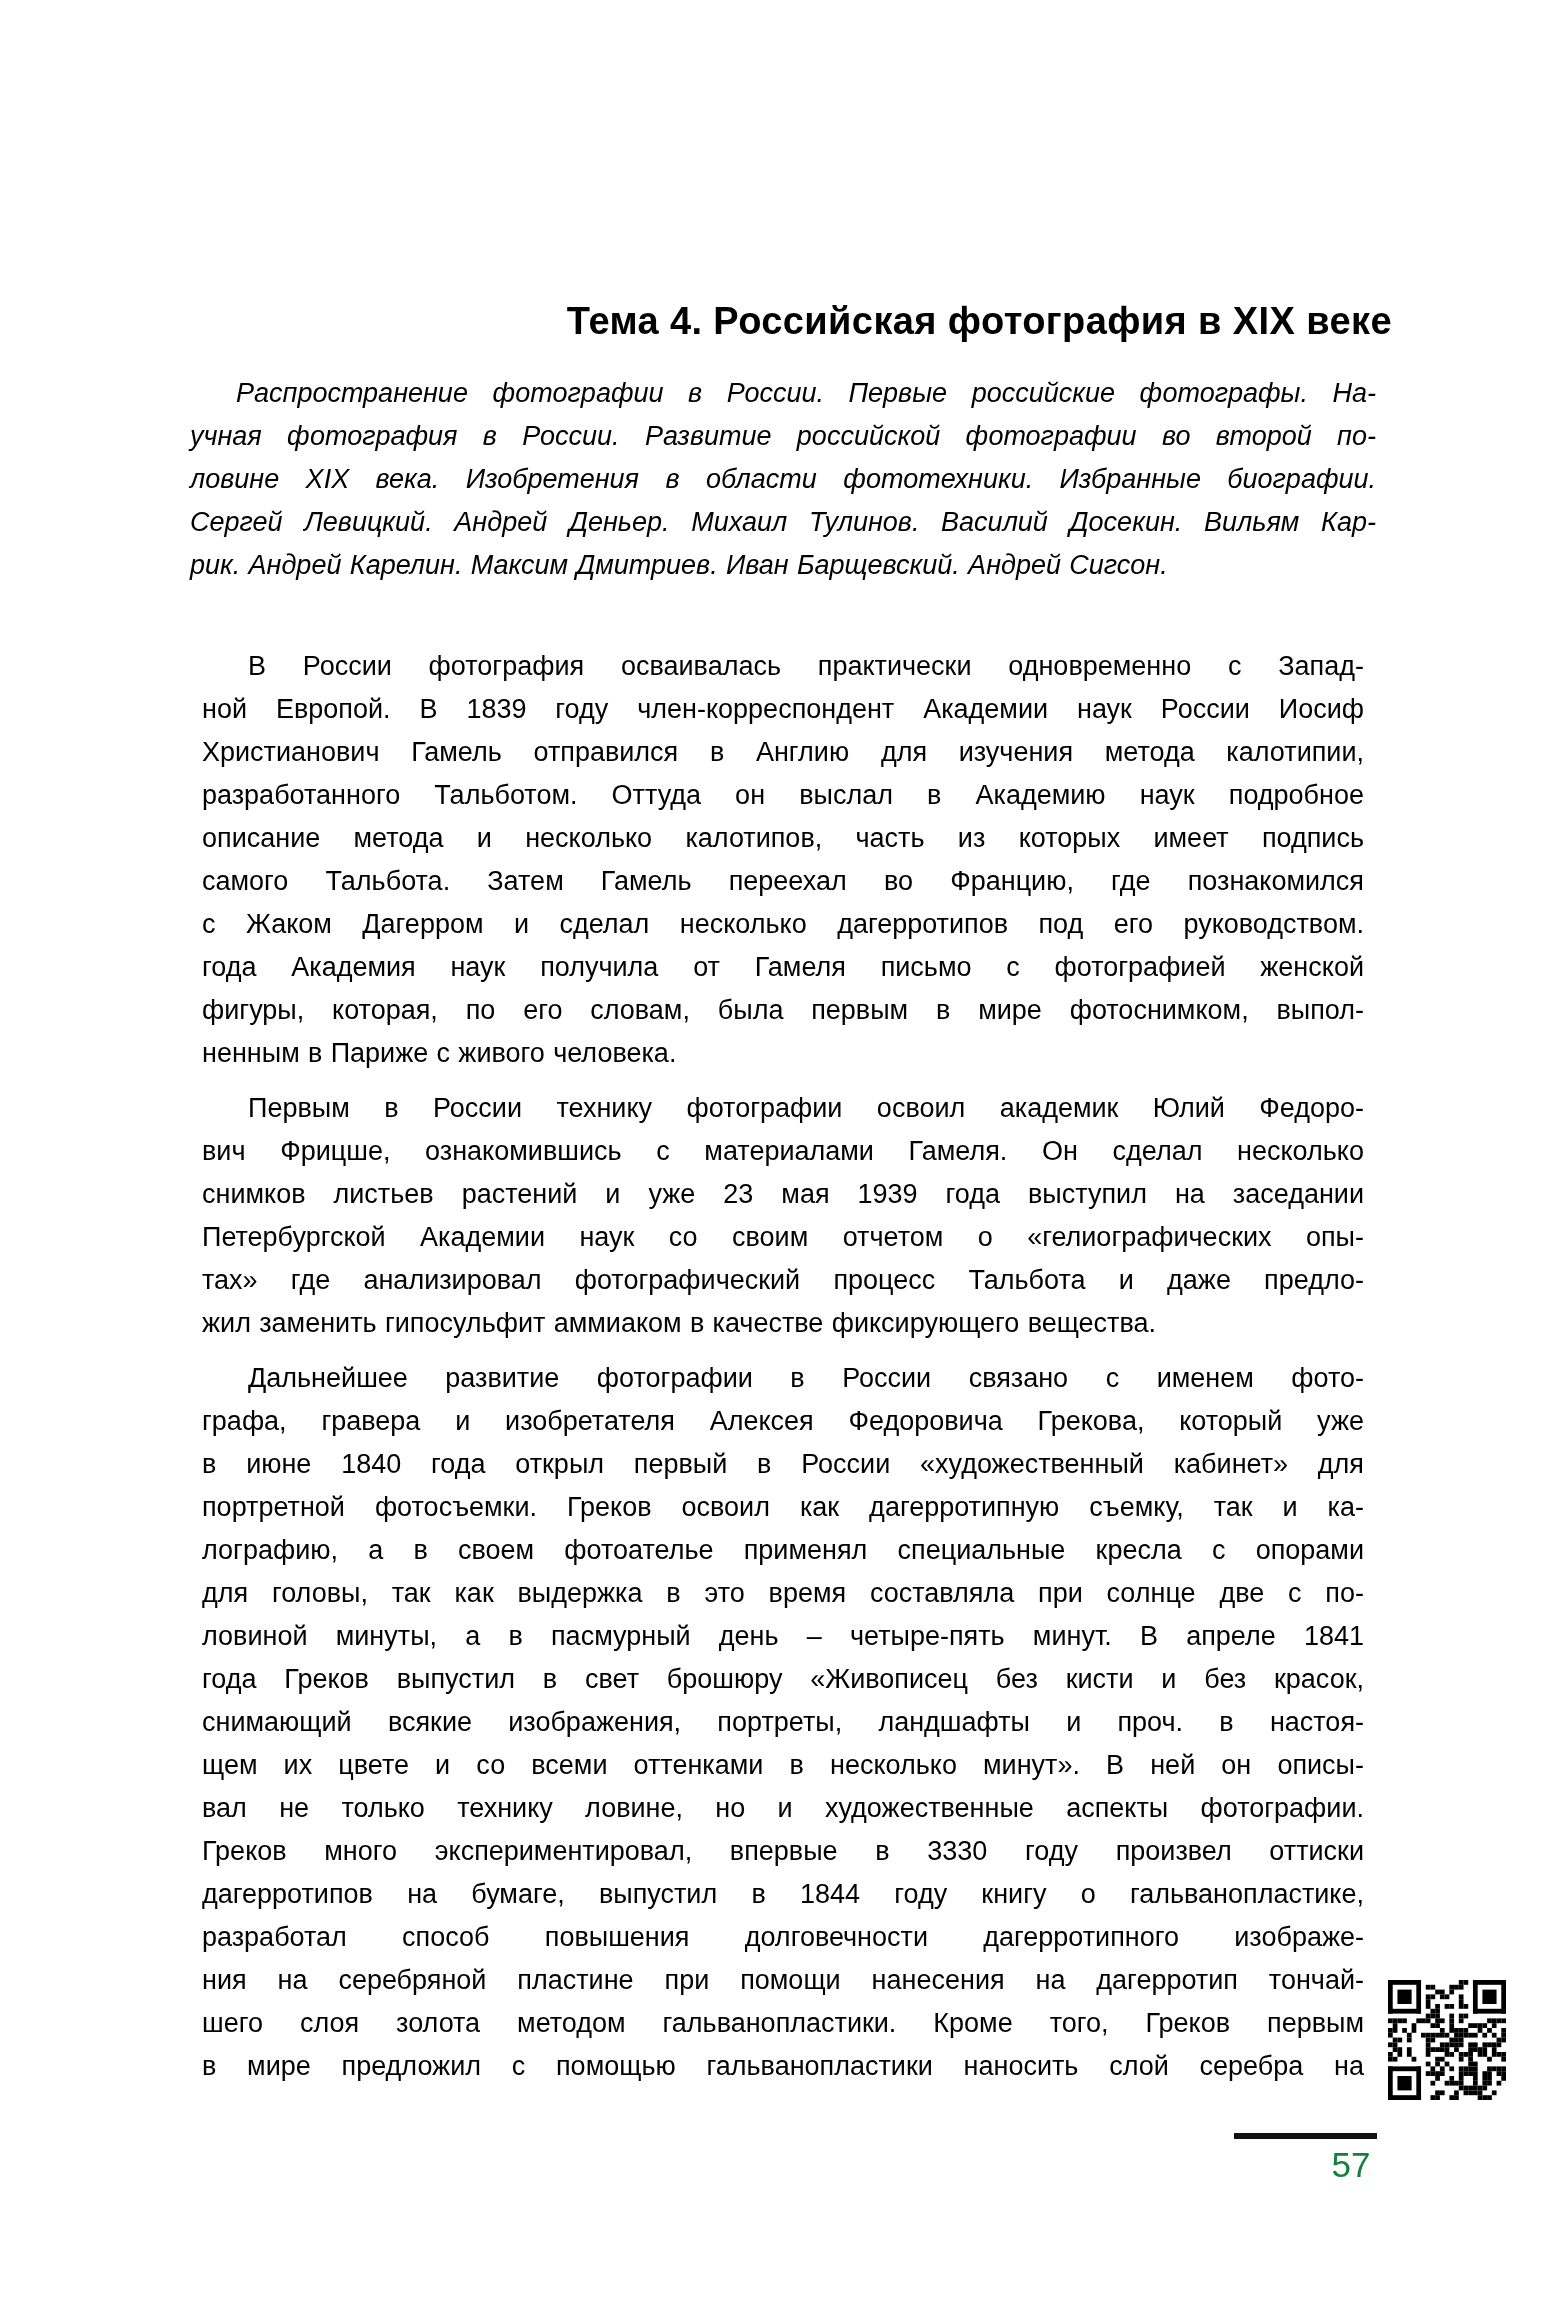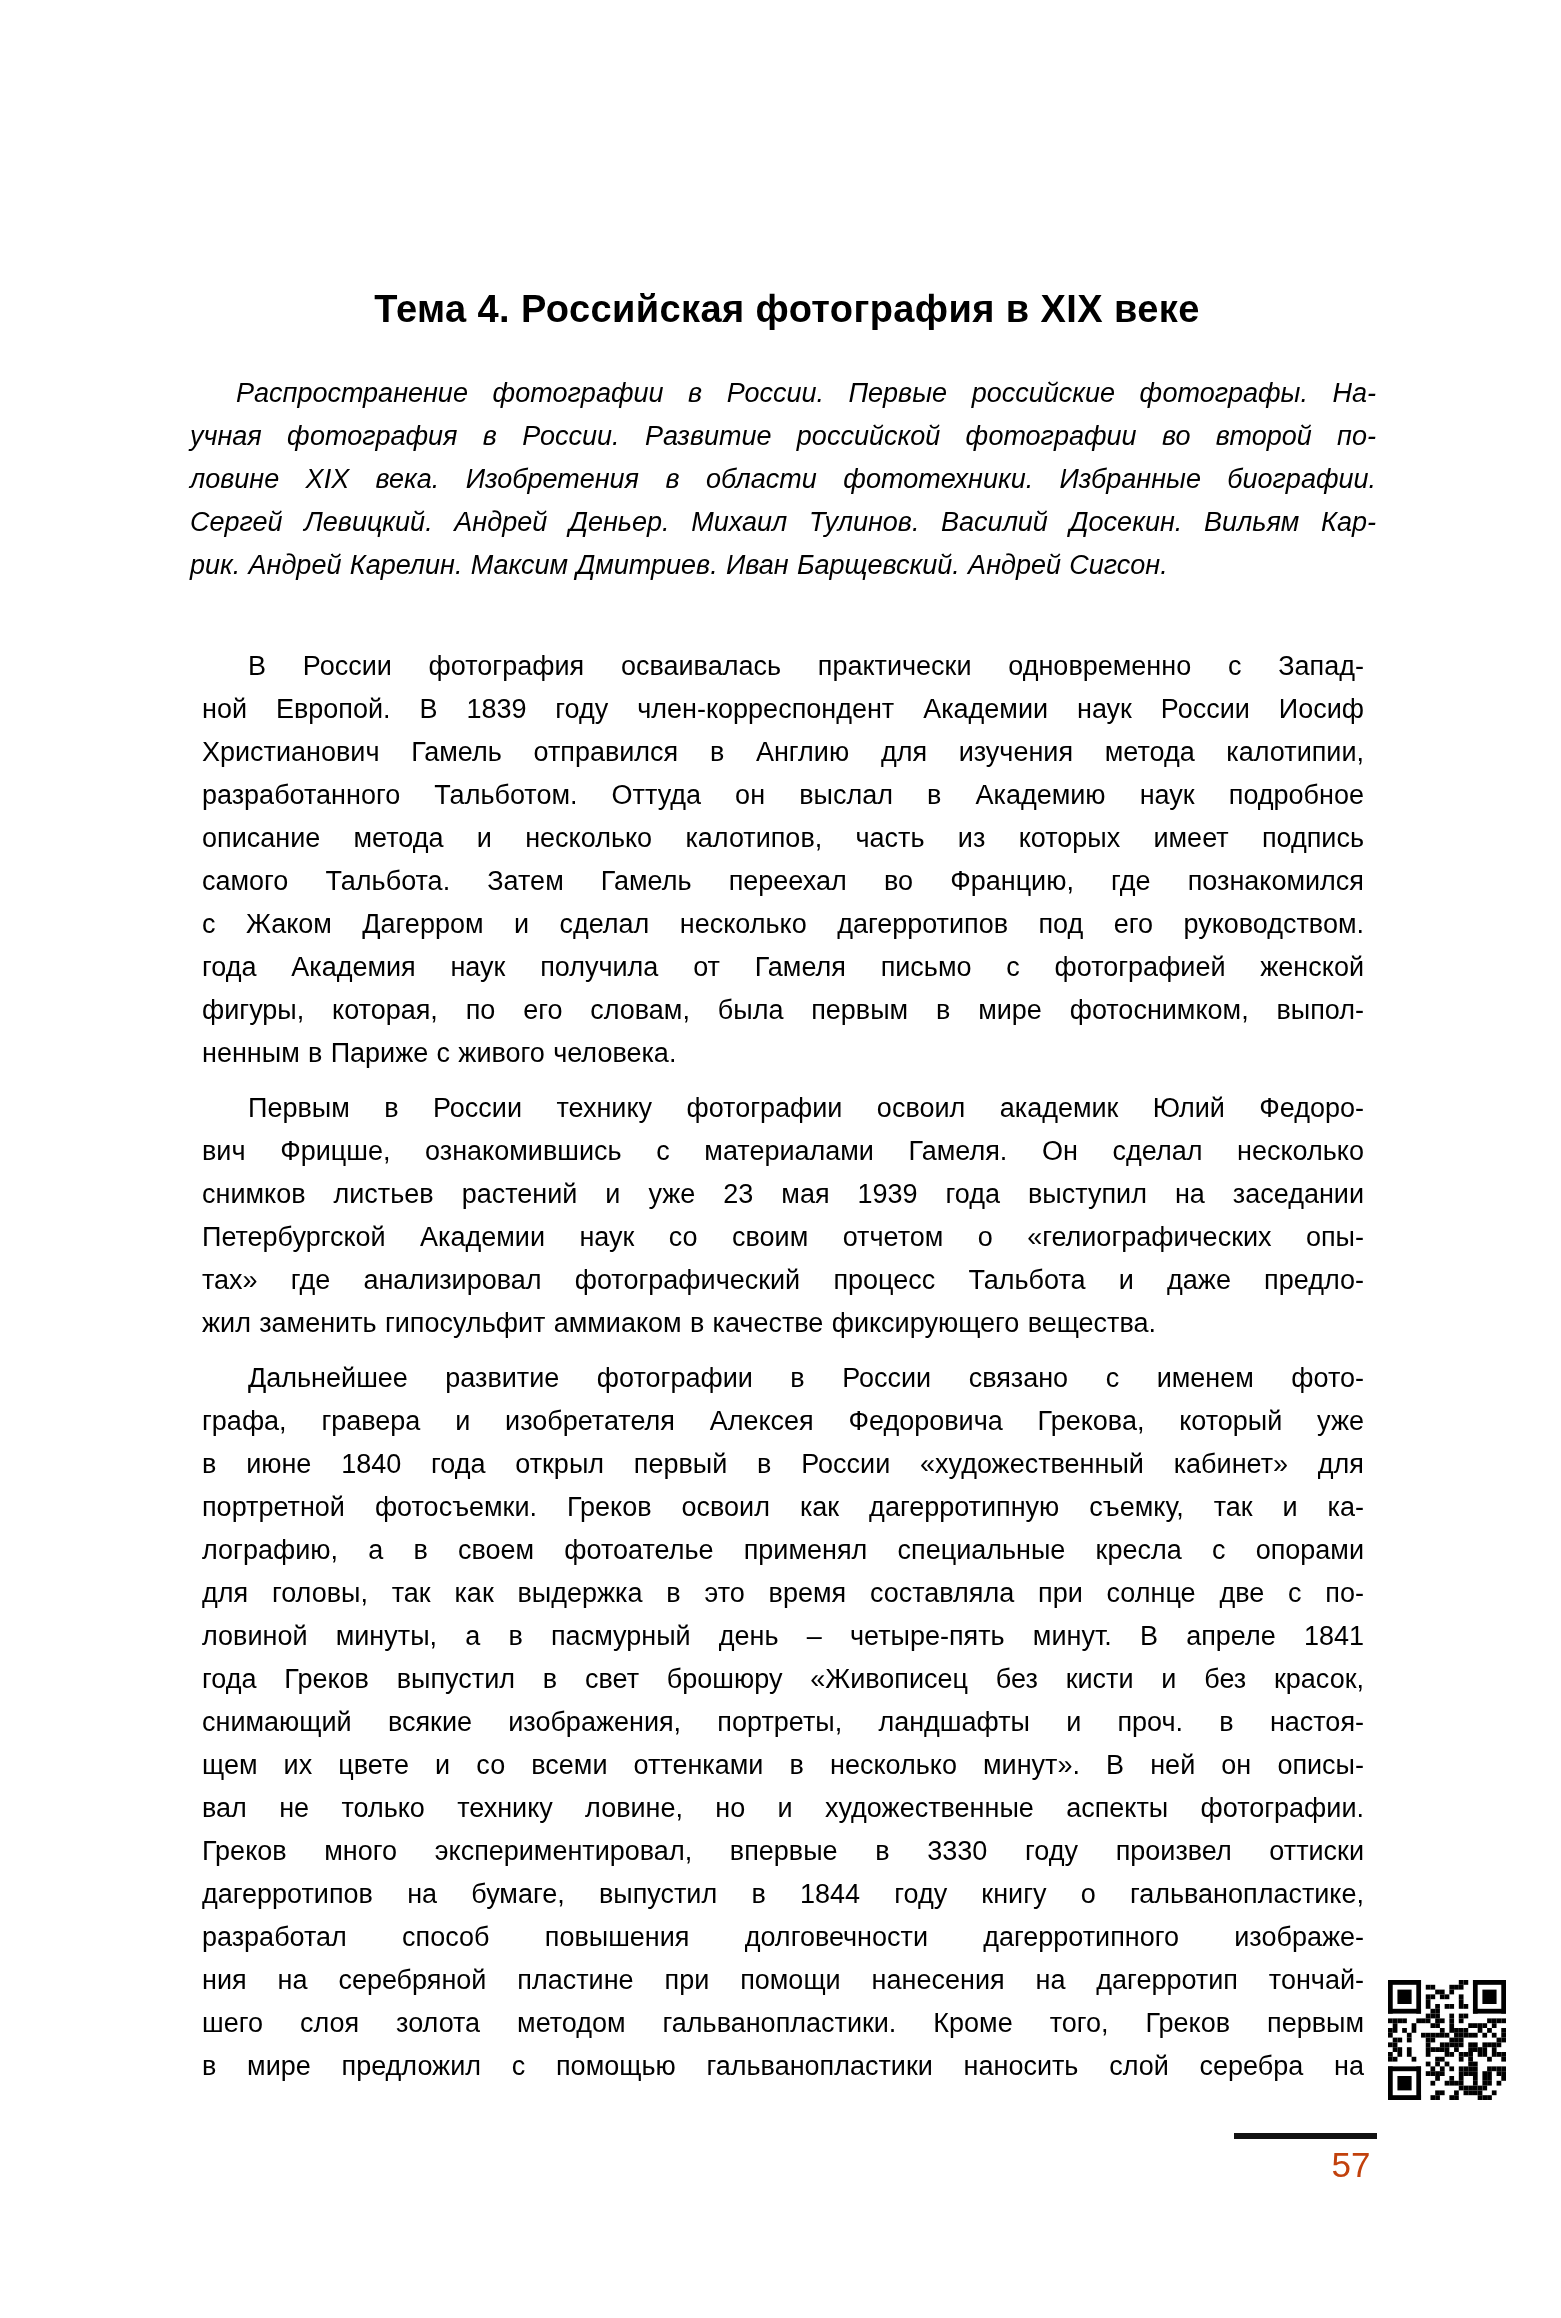--- a/index.html
+++ b/index.html
@@ -10,22 +10,22 @@
     background: #ffffff;
     font-family: "Liberation Sans", sans-serif;
     color: #000000;
     overflow: hidden;
   }
   .title {
     position: absolute;
     left: 190px;
     top: 284px;
     width: 1186px;
-    margin: 4px;
-    text-align: center;
+    margin: 16px;
+    text-align: right;
     font-weight: bold;
     font-size: 38px;
     line-height: 43px;
     letter-spacing: 0.4px;
   }
   .textblock {
     position: absolute;
     left: 190px;
     top: 372px;
     width: 1186px;
@@ -60,21 +60,21 @@
     background: #121212;
   }
   .pagenum {
     position: absolute;
     left: 1295px;
     top: 2143px;
     width: 112px;
     text-align: center;
     font-size: 35px;
     line-height: 43px;
-    color: #c2410c;
+    color: #15803d;
   }
 </style>
 </head>
 <body>
 
 <div class="page">
   <h1 class="title">Тема 4. Российская фотография в XIX веке</h1>
 
   <div class="textblock">
     <div class="abstract" id="abstract">

